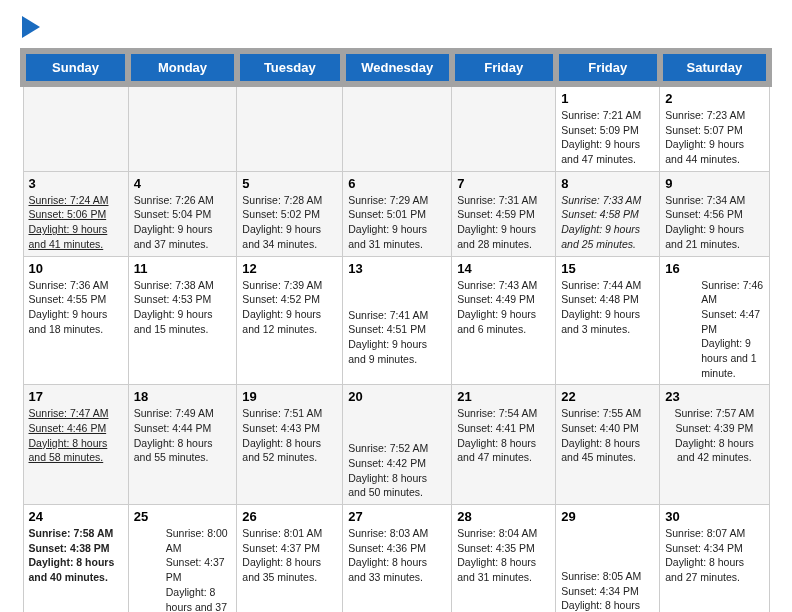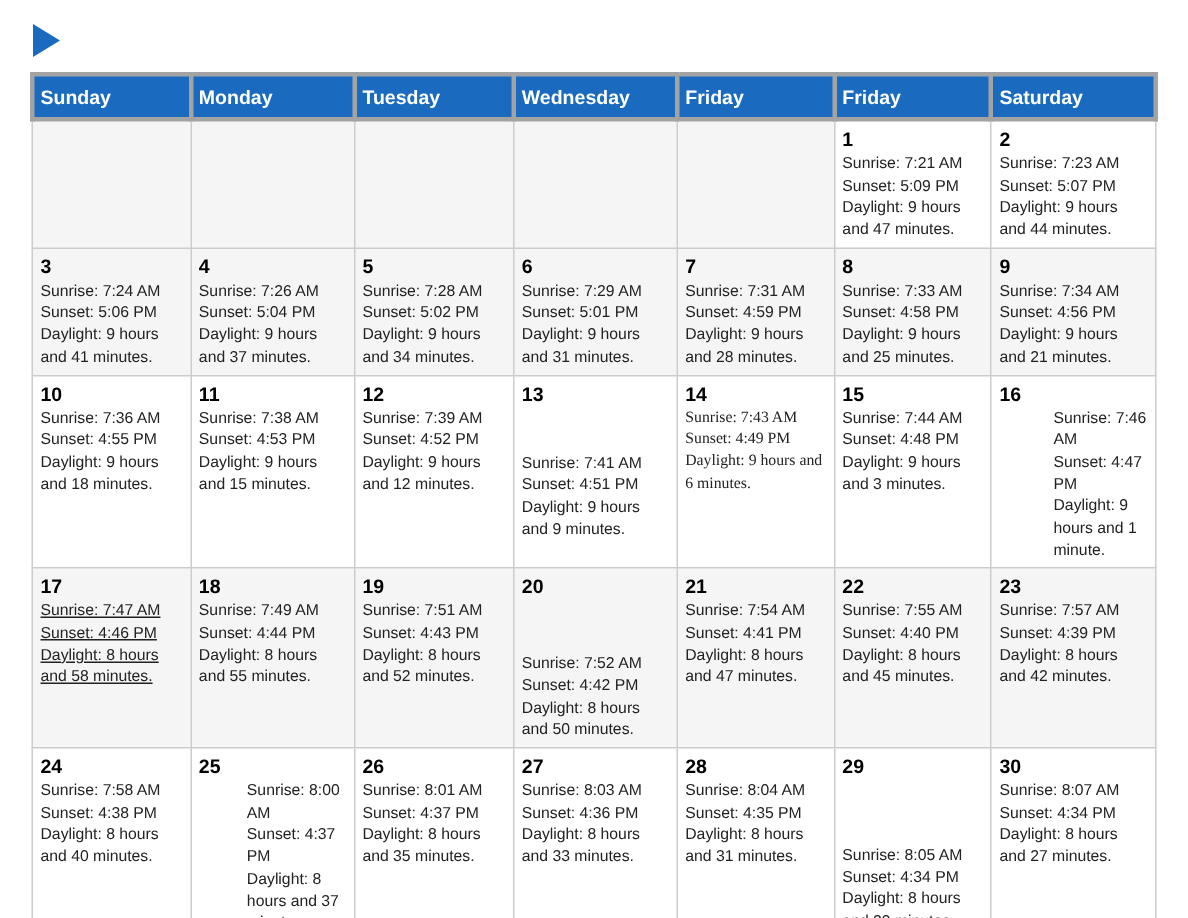--- a/index.html
+++ b/index.html
@@ -53,22 +53,22 @@
     .calendar {
       width: 100%;
       border-collapse: collapse;
     }
     .calendar th {
       background: #1a6bbf;
       color: #fff;
       font-size: 13px;
       font-weight: bold;
       padding: 6px 4px;
-      text-align: left;
-      border: 3px solid #a3a3a3;
+      text-align: center;
+      border: 6px solid #a3a3a3;
     }
     .calendar td {
       border: 1px solid #ccc;
       vertical-align: top;
       padding: 4px 5px;
       width: 113px;
       min-height: 80px;
       font-size: 11px;
       background: #fff;
     }
@@ -143,21 +143,21 @@
           <td>
             <span class="day-num">2</span>
             <div class="day-info" style="white-space: pre-line;">Sunrise: 7:23 AM
 Sunset: 5:07 PM
 Daylight: 9 hours and 44 minutes.</div>
           </td>
         </tr>
         <tr>
           <td>
             <span class="day-num">3</span>
-            <div class="day-info" style="white-space: pre-line;">Sunrise: 7:24 AM
+            <div class="day-info" style="white-space: pre-line; text-decoration: underline;">Sunrise: 7:24 AM
 Sunset: 5:06 PM
 Daylight: 9 hours and 41 minutes.</div>
           </td>
           <td>
             <span class="day-num">4</span>
             <div class="day-info" style="white-space: pre-line;">Sunrise: 7:26 AM
 Sunset: 5:04 PM
 Daylight: 9 hours and 37 minutes.</div>
           </td>
           <td>
@@ -173,21 +173,21 @@
 Daylight: 9 hours and 31 minutes.</div>
           </td>
           <td>
             <span class="day-num">7</span>
             <div class="day-info" style="white-space: pre-line;">Sunrise: 7:31 AM
 Sunset: 4:59 PM
 Daylight: 9 hours and 28 minutes.</div>
           </td>
           <td>
             <span class="day-num">8</span>
-            <div class="day-info" style="white-space: pre-line;">Sunrise: 7:33 AM
+            <div class="day-info" style="white-space: pre-line; font-style: italic;">Sunrise: 7:33 AM
 Sunset: 4:58 PM
 Daylight: 9 hours and 25 minutes.</div>
           </td>
           <td>
             <span class="day-num">9</span>
             <div class="day-info" style="white-space: pre-line;">Sunrise: 7:34 AM
 Sunset: 4:56 PM
 Daylight: 9 hours and 21 minutes.</div>
           </td>
         </tr>
@@ -211,21 +211,21 @@
 Daylight: 9 hours and 12 minutes.</div>
           </td>
           <td>
             <span class="day-num">13</span>
             <div class="day-info" style="white-space: pre-line; margin-top: 32px;">Sunrise: 7:41 AM
 Sunset: 4:51 PM
 Daylight: 9 hours and 9 minutes.</div>
           </td>
           <td>
             <span class="day-num">14</span>
-            <div class="day-info" style="white-space: pre-line; font-family: Liberation Serif, serif;">Sunrise: 7:43 AM
+            <div class="day-info" style="white-space: pre-line;">Sunrise: 7:43 AM
 Sunset: 4:49 PM
 Daylight: 9 hours and 6 minutes.</div>
           </td>
           <td>
             <span class="day-num">15</span>
             <div class="day-info" style="white-space: pre-line;">Sunrise: 7:44 AM
 Sunset: 4:48 PM
 Daylight: 9 hours and 3 minutes.</div>
           </td>
           <td>
@@ -267,29 +267,29 @@
 Daylight: 8 hours and 47 minutes.</div>
           </td>
           <td>
             <span class="day-num">22</span>
             <div class="day-info" style="white-space: pre-line;">Sunrise: 7:55 AM
 Sunset: 4:40 PM
 Daylight: 8 hours and 45 minutes.</div>
           </td>
           <td>
             <span class="day-num">23</span>
-            <div class="day-info" style="white-space: pre-line;">Sunrise: 7:57 AM
+            <div class="day-info" style="white-space: pre-line; text-align: center;">Sunrise: 7:57 AM
 Sunset: 4:39 PM
 Daylight: 8 hours and 42 minutes.</div>
           </td>
         </tr>
         <tr>
           <td>
             <span class="day-num">24</span>
-            <div class="day-info" style="white-space: pre-line;">Sunrise: 7:58 AM
+            <div class="day-info" style="white-space: pre-line; font-weight: bold;">Sunrise: 7:58 AM
 Sunset: 4:38 PM
 Daylight: 8 hours and 40 minutes.</div>
           </td>
           <td>
             <span class="day-num">25</span>
             <div class="day-info" style="white-space: pre-line; margin-left: 32px;">Sunrise: 8:00 AM
 Sunset: 4:37 PM
 Daylight: 8 hours and 37 minutes.</div>
           </td>
           <td>

